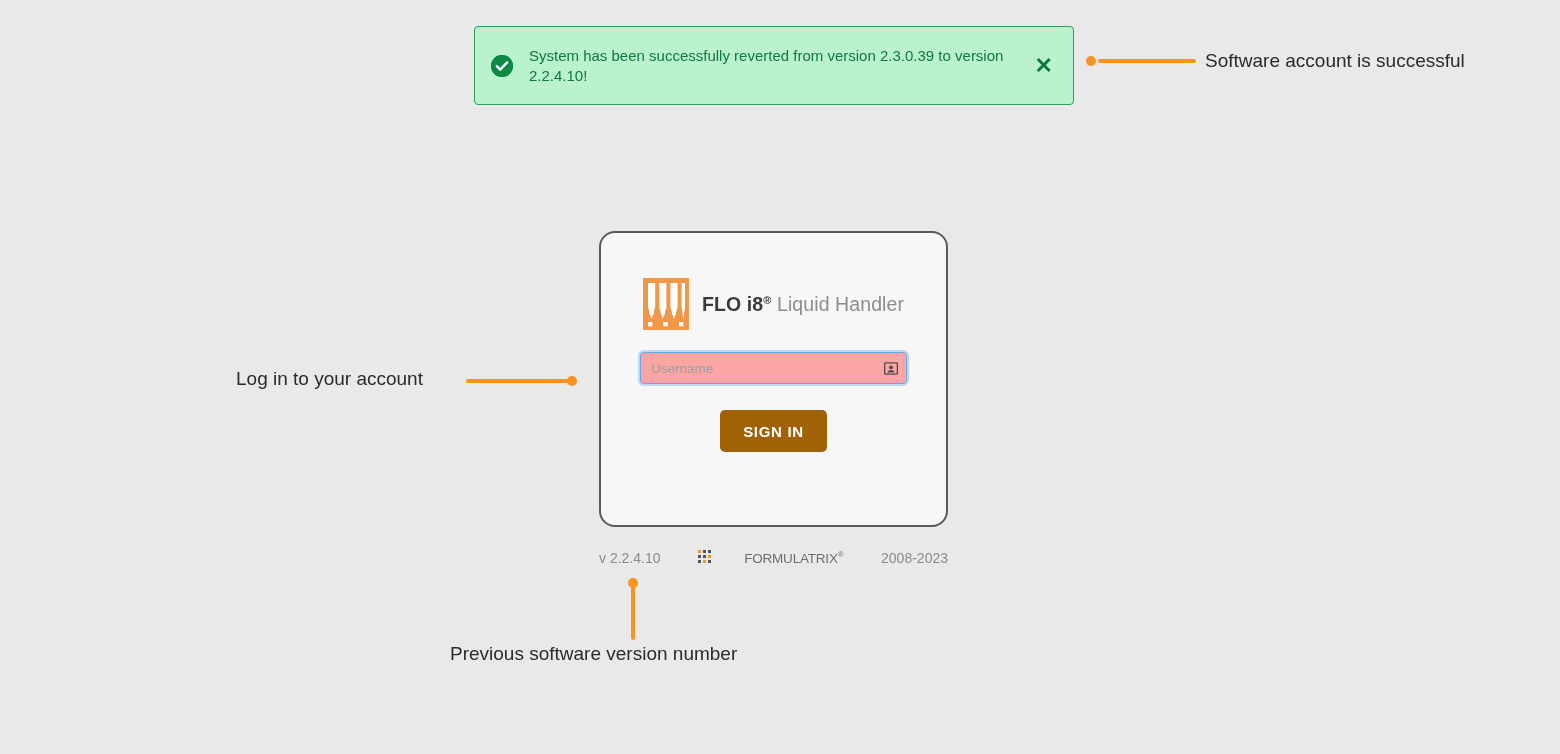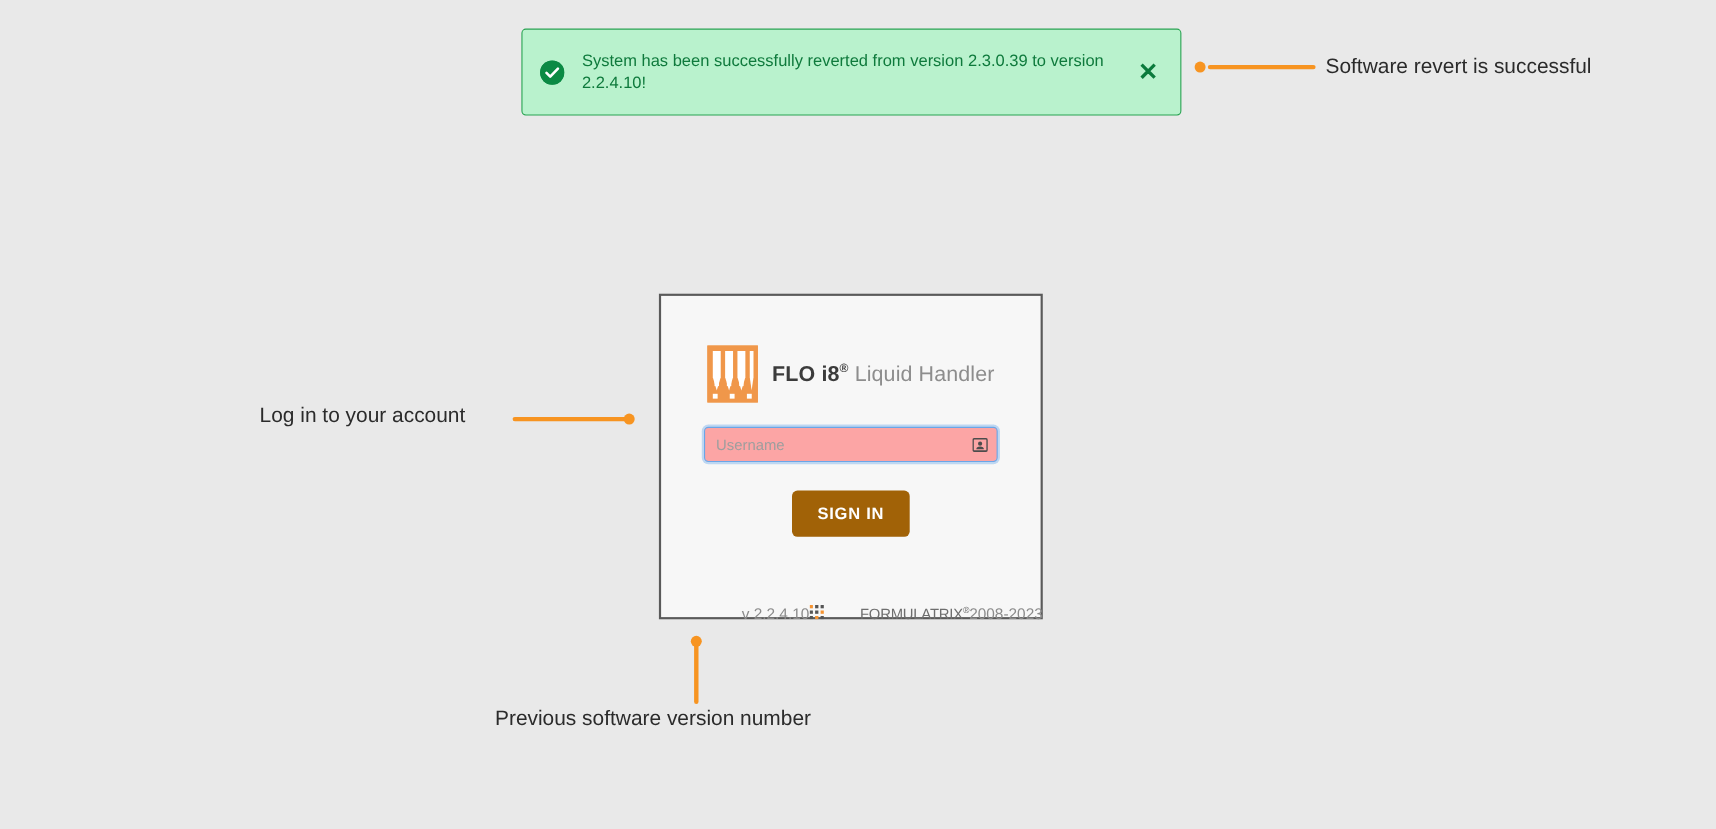--- a/index.html
+++ b/index.html
@@ -64,26 +64,25 @@
 
   
   .login-card {
     position: absolute;
     left: 599px;
     top: 231px;
     width: 349px;
     height: 296px;
     background: #f7f7f7;
     border: 2px solid #5a5a5a;
-    border-radius: 0;
+    border-radius: 16px;
     display: flex;
     flex-direction: column;
     align-items: center;
     padding-top: 45px;
-    margin-top: 36px;
   }
 
   .brand {
     display: flex;
     align-items: center;
     gap: 13px;
     margin-bottom: 22px;
   }
   .brand-logo {
     width: 46px;
@@ -165,21 +164,21 @@
   }
 
   
   .card-footer {
     position: absolute;
     left: 599px;
     top: 550px;
     width: 349px;
     display: flex;
     align-items: center;
-    justify-content: flex-end;
+    justify-content: space-between;
     color: #8b8b8b;
     font-size: 14px;
   }
   .formulatrix {
     display: flex;
     align-items: center;
     gap: 2px;
   }
   .fx-dots { display: block; }
   .fx-word {
@@ -302,21 +301,21 @@
         <rect x="0" y="10" width="3" height="3" fill="#555555"></rect>
         <rect x="5" y="10" width="3" height="3" fill="#f59331"></rect>
         <rect x="10" y="10" width="3" height="3" fill="#555555"></rect>
       </svg>
     </span>
     <span class="fx-word"><span>FORMULATRIX</span><span class="reg-small">®</span></span>
   </span>
   <span>2008-2023</span>
 </div>
 
-<div class="anno-label" id="anno-revert-label">Software revert is successful</div>
+<div class="anno-label" id="anno-revert-label">Software account is successful</div>
 <div class="anno-line-h" id="anno-revert-line"></div>
 <div class="anno-dot" id="anno-revert-dot"></div>
 
 <div class="anno-label" id="anno-login-label">Log in to your account</div>
 <div class="anno-line-h" id="anno-login-line"></div>
 <div class="anno-dot" id="anno-login-dot"></div>
 
 <div class="anno-label" id="anno-version-label">Previous software version number</div>
 <div class="anno-line-v" id="anno-version-line"></div>
 <div class="anno-dot" id="anno-version-dot"></div>

